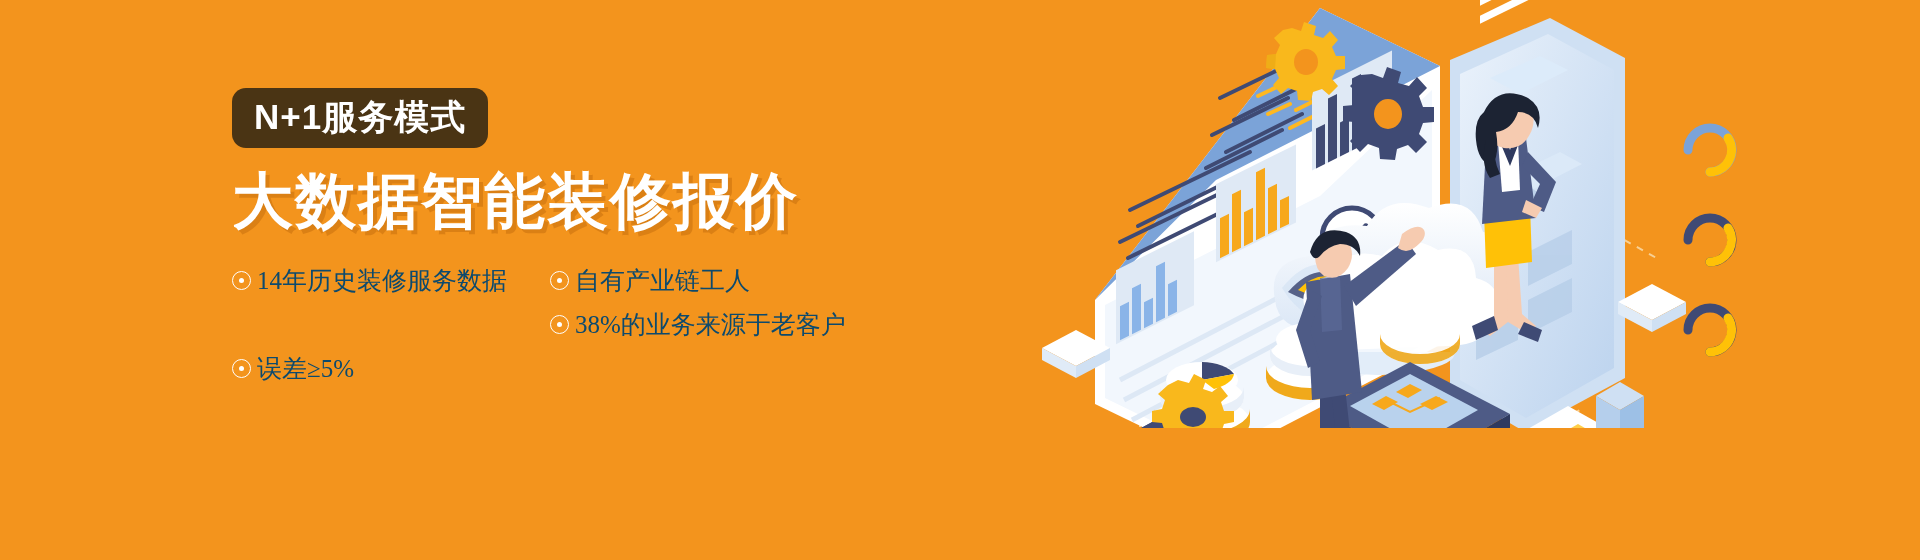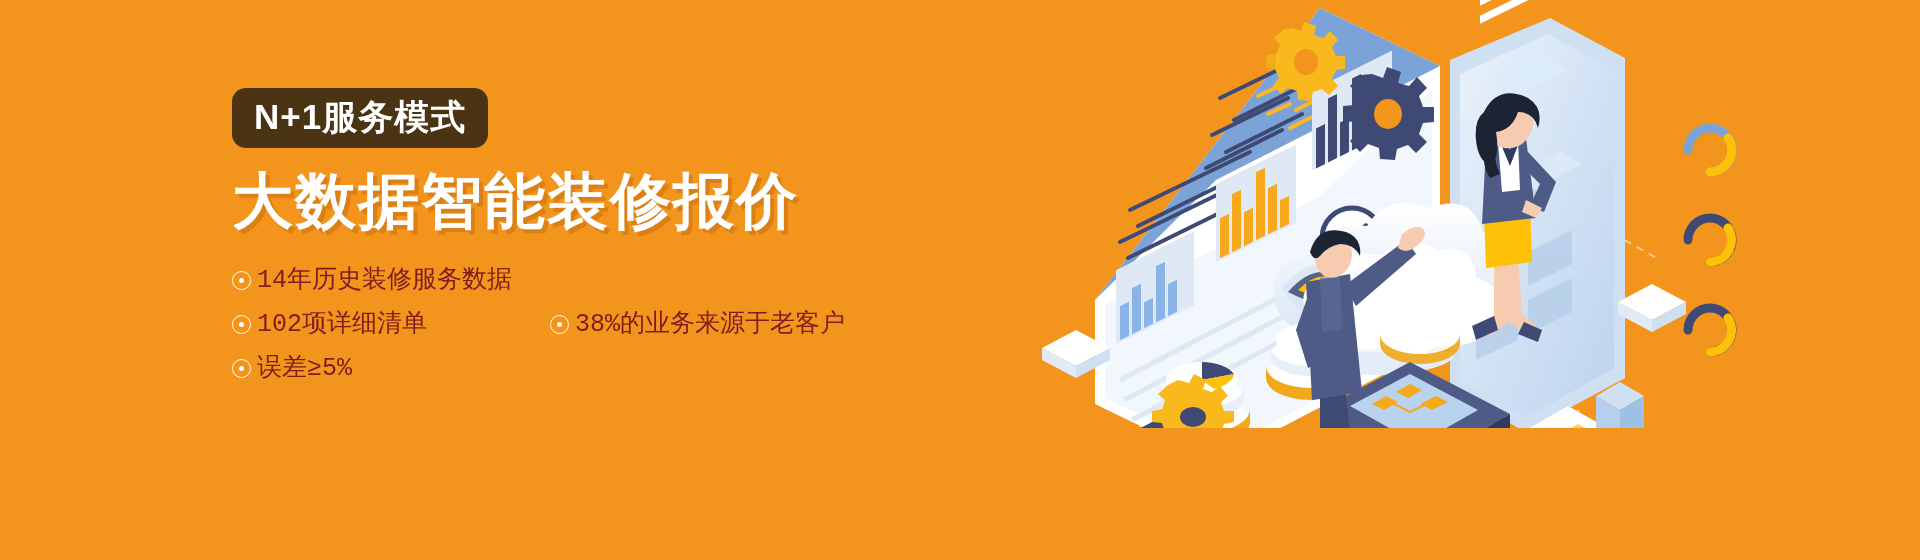--- a/index.html
+++ b/index.html
@@ -43,25 +43,25 @@
     font-family:"Liberation Sans",sans-serif;
   }
   #bullets{
     margin-top:26px;
     display:grid;
     grid-template-columns:318px auto;
     grid-auto-rows:44px;
     align-items:center;
   }
   .bullet{
-    color:#7f1d1d;
+    color:#0c4a6e;
     font-size:25px;
     line-height:1;
     white-space:nowrap;
-    font-family:Liberation Mono, monospace;
+    font-family:Liberation Serif, serif;
     display:flex;align-items:center;
   }
   .bullet .dot{
     display:inline-block;
     width:17px;height:17px;
     border:1.6px solid #ffffff;
     border-radius:50%;
     position:relative;
     margin-right:6px;
     flex:none;
@@ -92,25 +92,25 @@
 
     <div id="headline">大数据智能装修报价</div>
 
     <div id="bullets">
 
       <div class="bullet b-r1c1">
         <span class="dot"></span>
         <span>14年历史装修服务数据</span>
       </div>
 
-
-      <div class="bullet b-r2c1">
+      <div class="bullet b-r1c2">
         <span class="dot"></span>
-        <span>102项详细清单</span>
+        <span>自有产业链工人</span>
       </div>
+
 
       <div class="bullet b-r2c2">
         <span class="dot"></span>
         <span>38%的业务来源于老客户</span>
       </div>
 
       <div class="bullet b-r3c1">
         <span class="dot"></span>
         <span>误差≥5%</span>
       </div>

